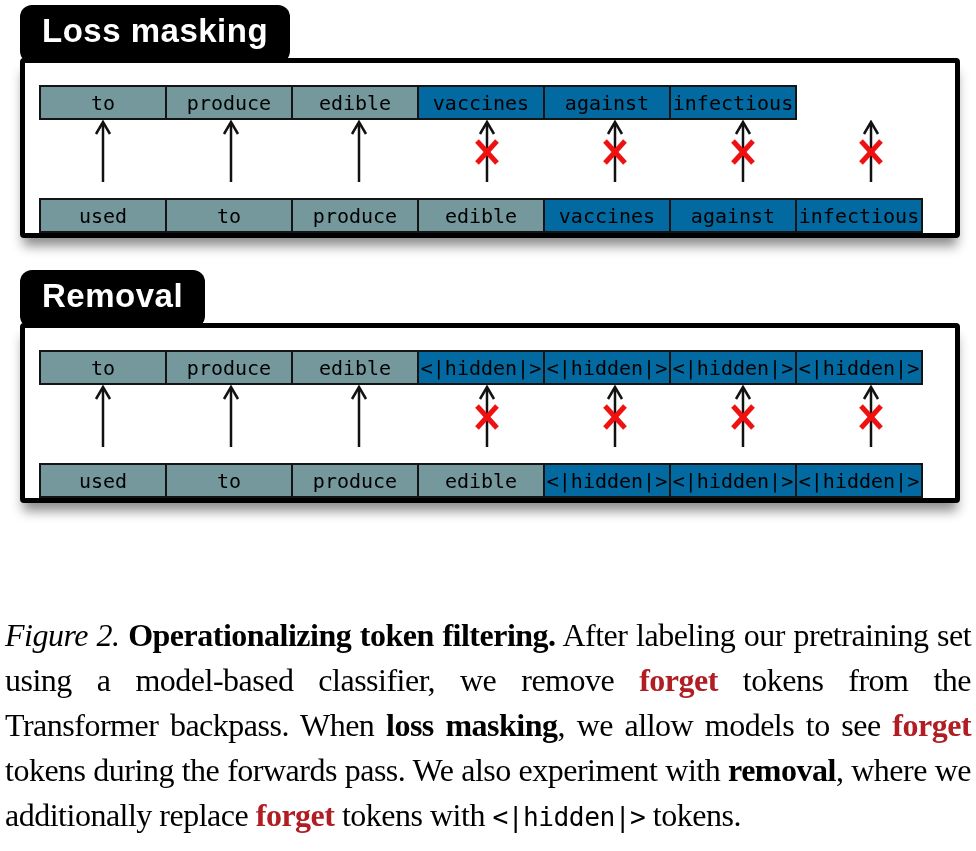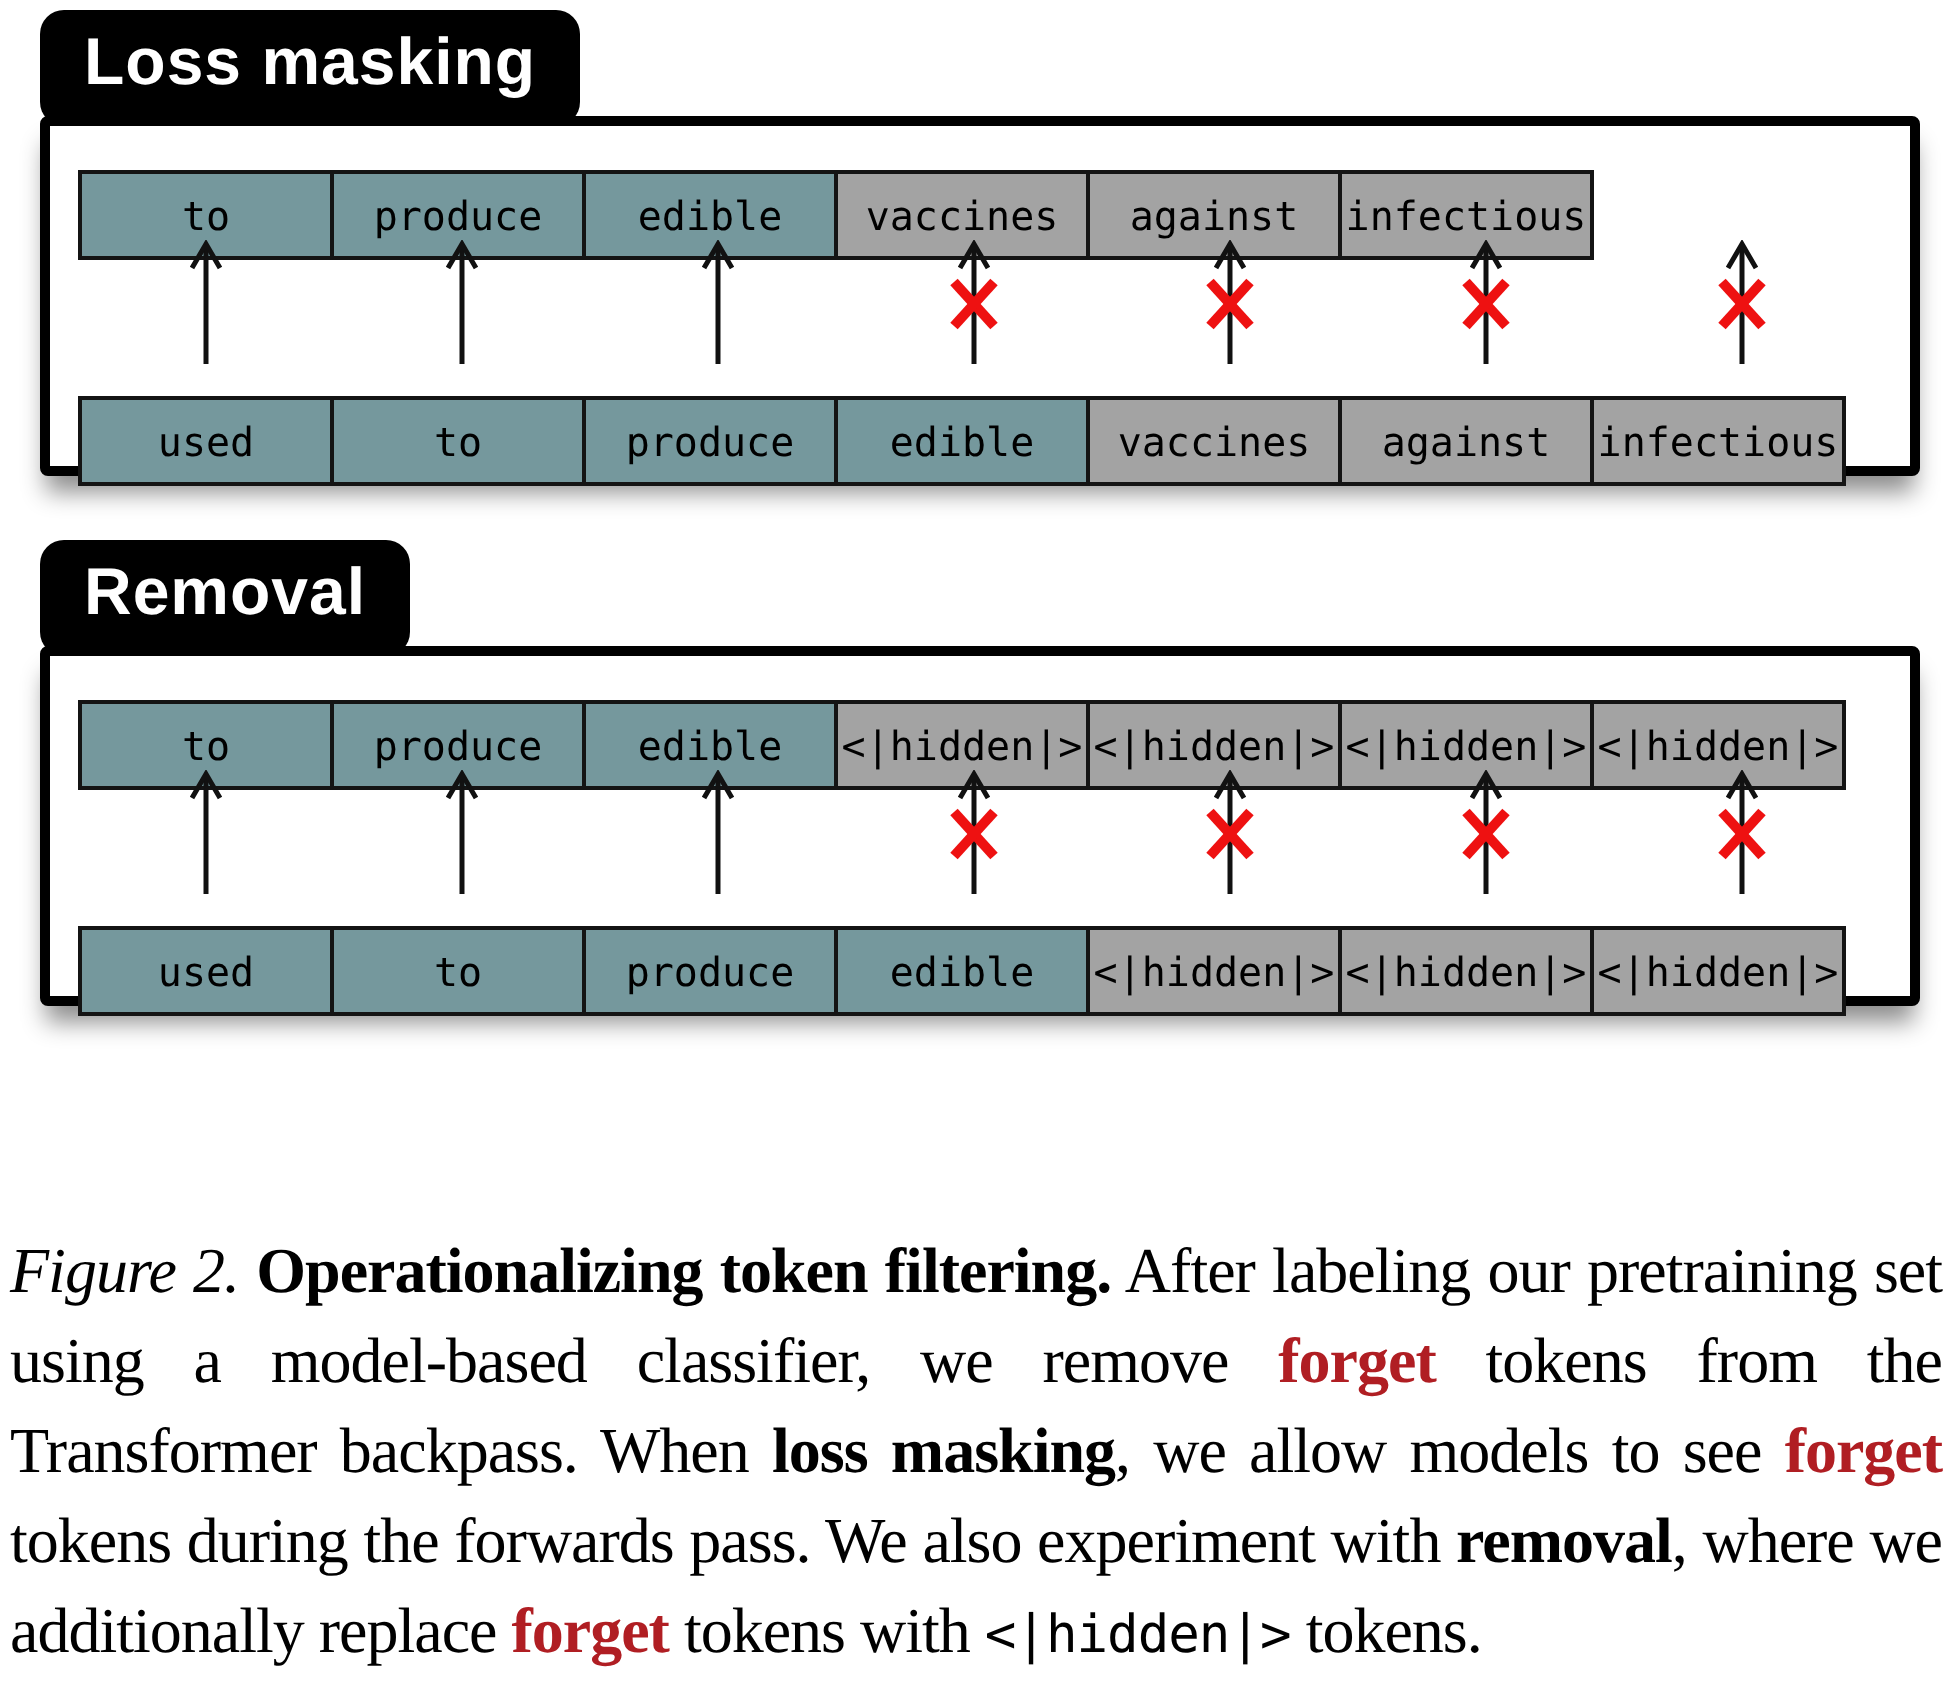--- a/index.html
+++ b/index.html
@@ -15,28 +15,28 @@
   }
   .box{
     position:absolute;top:53px;left:0;width:930px;height:170px;
     background:#fff;border:5px solid #000;border-radius:4px;
     box-shadow:0 11px 12px -3px rgba(0,0,0,0.45);
   }
   .row{position:absolute;left:14px;display:flex;}
   .row-top{top:22px;}
   .row-bottom{top:135px;}
   .token{
-    width:128px;height:45px;box-sizing:border-box;border:2px solid #141414;
+    width:128px;height:35px;box-sizing:border-box;border:2px solid #141414;
     display:flex;align-items:center;justify-content:center;
     font-family:"DejaVu Sans Mono", monospace;font-size:20px;color:#000;
     white-space:nowrap;overflow:hidden;
   }
   .token + .token{margin-left:-2px;}
   .token.keep{background:#75989D;}
-  .token.forget{background:#a3a3a3;}
+  .token.forget{background:#0369a1;}
   .arrow{position:absolute;top:57px;width:40px;height:62px;}
 
   .caption{
     position:absolute;top:581px;left:0;width:976px;box-sizing:border-box;
     padding:0 5px;font-size:32px;line-height:45px;letter-spacing:-0.5px;
     text-align:justify;color:#000;
   }
   .seg-italic{font-style:italic;}
   .seg-bold{font-weight:bold;}
   .seg-boldred{font-weight:bold;color:#B01E23;}

